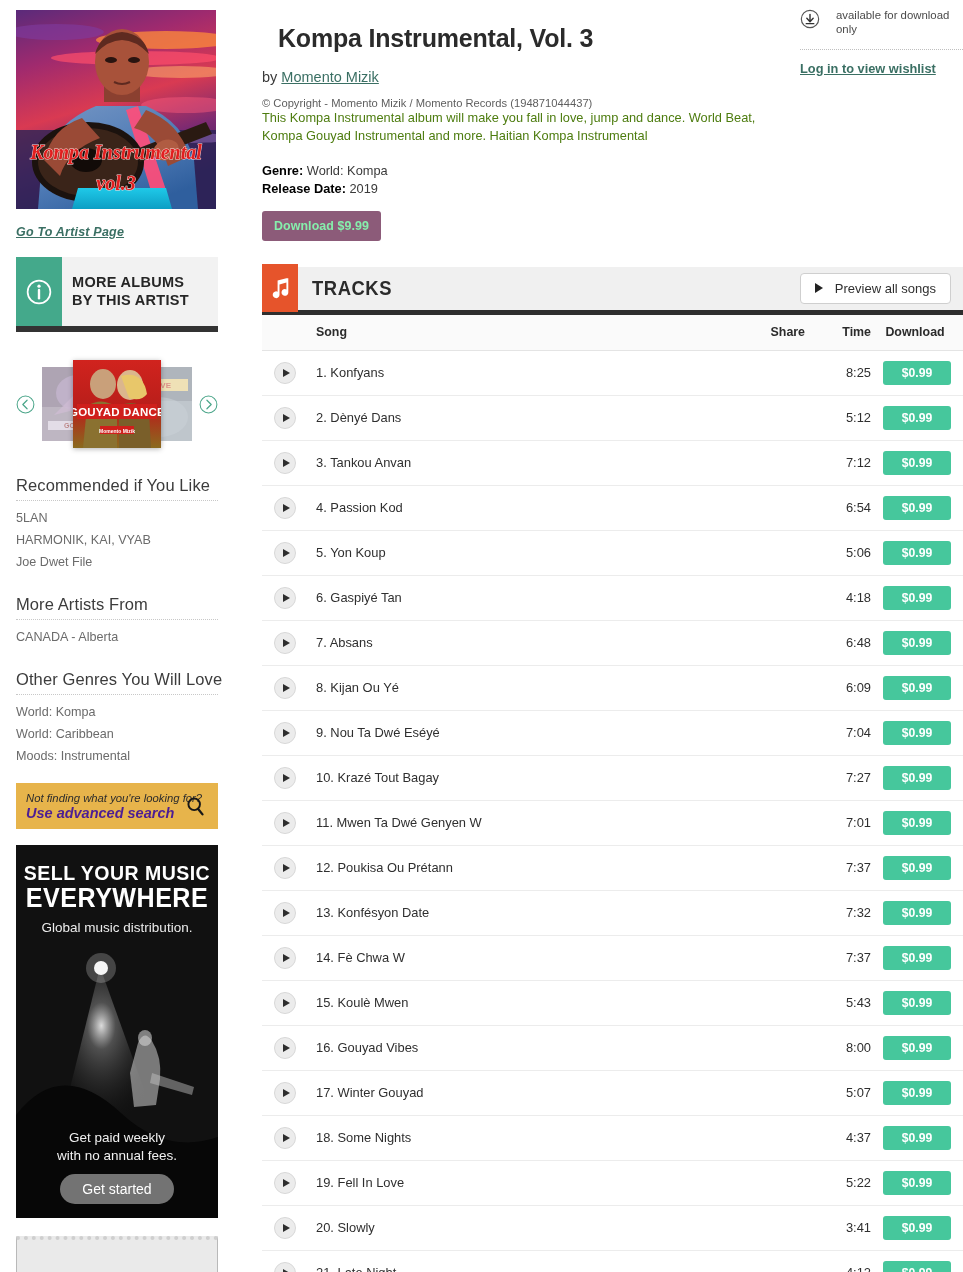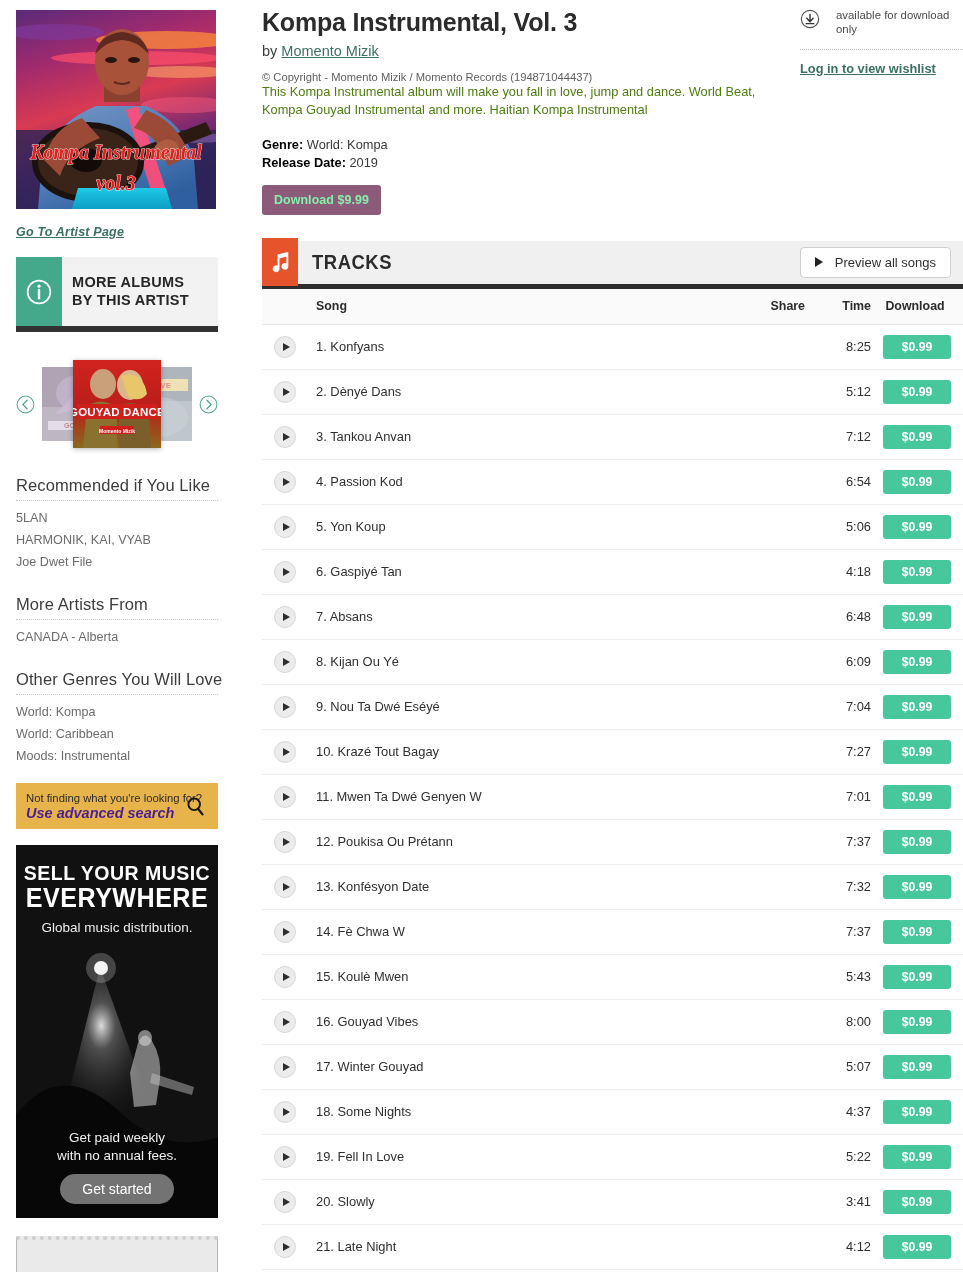--- a/index.html
+++ b/index.html
@@ -79,21 +79,21 @@
     display: block; font-size: 12.6px; color: #6b6b6b;
     padding: 4px 0; text-decoration: none; cursor: pointer;
   }
 
   .adv-search {
     margin-top: 16px; width: 202px; height: 46px;
     background: #e7b44b; padding: 5px 10px;
     display: flex; flex-direction: column; justify-content: center;
     position: relative; cursor: pointer;
   }
-  .adv-search .l1 { font-size: 11.3px; color: #2c2c2c; }
+  .adv-search .l1 { font-size: 11.3px; color: #2c2c2c; font-style: italic; }
   .adv-search .l2 {
     font-size: 14.5px; font-style: italic; font-weight: bold; color: #4c1d95;
     margin-top: 1px;
   }
   .adv-search .mag { position: absolute; right: 12px; top: 13px; }
 
   
   .promo {
     margin-top: 16px; width: 202px; height: 373px;
     background: #101010; position: relative; overflow: hidden;
@@ -126,21 +126,21 @@
     margin-top: 18px; width: 202px; height: 40px;
     background: #eaeaea; border: 1px solid #b9b9b9;
     border-top: 4px dotted #cfcfcf;
   }
 
   
   .main { flex: 1; padding: 8px 0 0 30px; width: 700px; }
 
   .album-title {
     font-size: 25px; font-weight: bold; letter-spacing: -.2px;
-    color: #2b2b2b; margin: 0; line-height: 1.15;
+    color: #2b2b2b; margin: 16px; line-height: 1.15;
   }
   .byline { font-size: 14.5px; margin-top: 6px; color: #3a3a3a; }
   .byline a { color: #3a6f63; text-decoration: underline; cursor: pointer; }
   .copyright { font-size: 11.2px; color: #5e5e5e; margin-top: 12px; }
   .blurb {
     font-size: 12.8px; color: #4d7c0f; margin-top: 0; line-height: 1.45;
     max-width: 500px;
   }
   .meta { font-size: 12.8px; color: #3a3a3a; margin-top: 16px; line-height: 1.45; }
   .meta b { color: #000000; }

